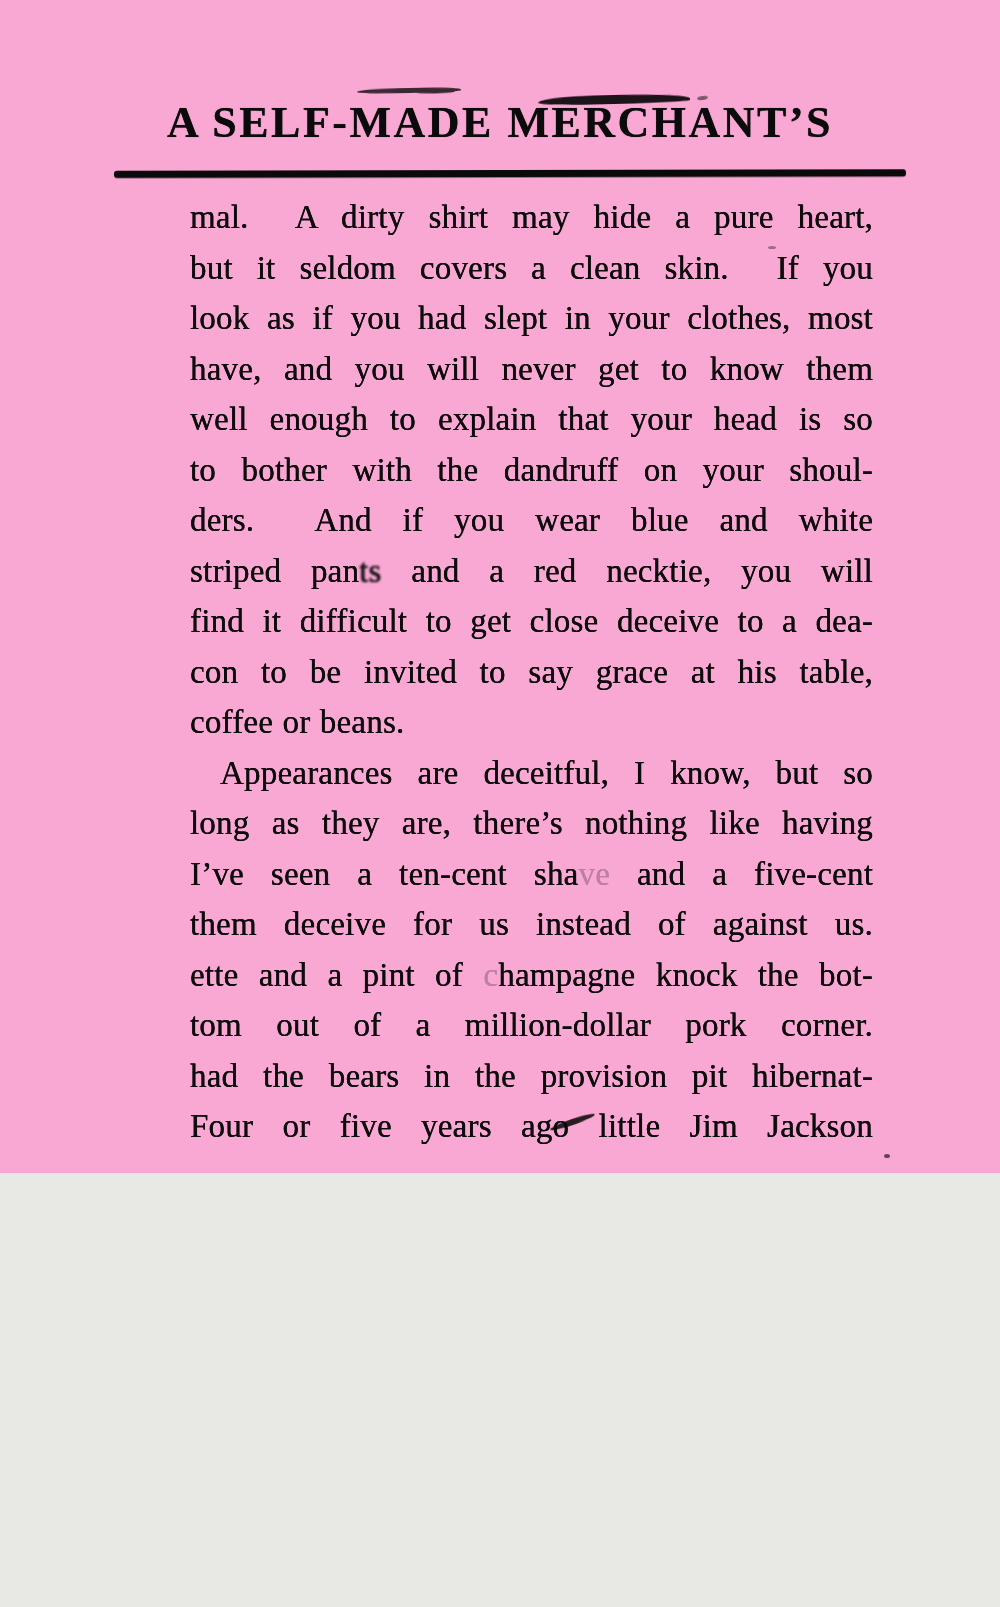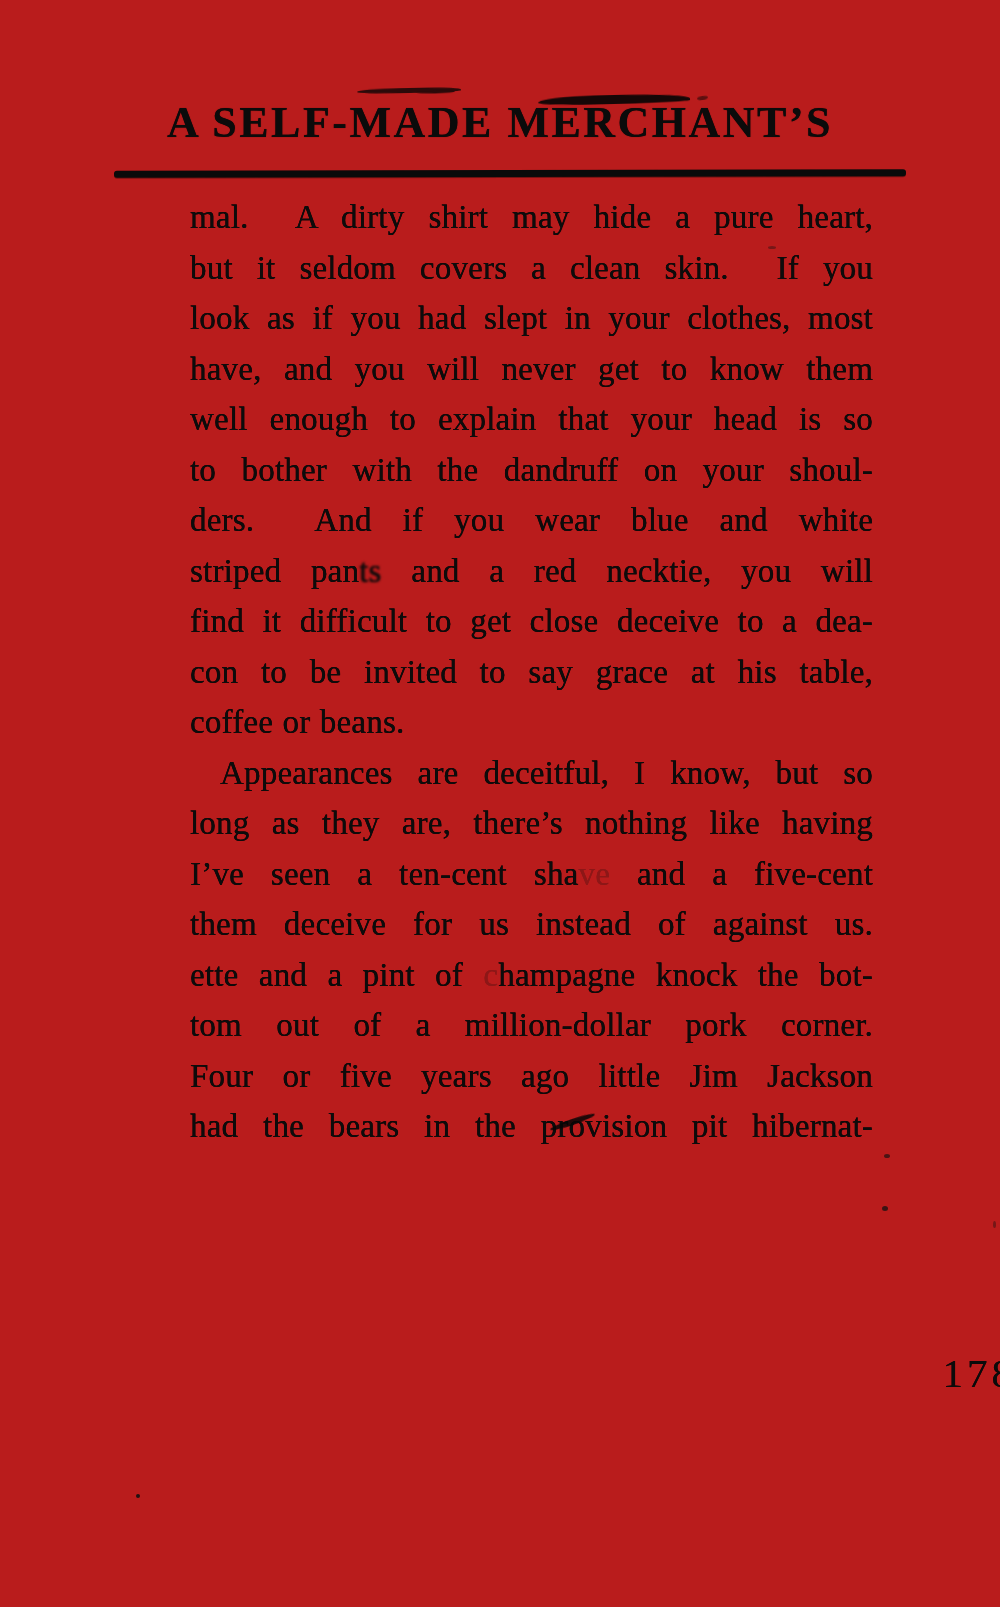--- a/index.html
+++ b/index.html
@@ -1,19 +1,19 @@
 <!DOCTYPE html>
 <html><head>
 <meta charset="utf-8">
 <style>
   html,body{margin:0;padding:0;background:#e8e8e4;}
   .page{
     position:relative;
-    width:1000px;height:1607px;
-    background:#b91c1c;
+    width:1000px;height:1173px;
+    background:#f9a8d4;
     margin:0 auto;
     overflow:hidden;
     font-family:"Liberation Serif", serif;
     color:#0d0d0d;
   }
   
   .smudge{position:absolute;background:#050505;filter:blur(.45px);}
   .smudge-1{left:357px;top:88px;width:104px;height:5px;opacity:.78;
     border-radius:50% 40% 60% 50% / 70% 60% 40% 50%;transform:rotate(-1.2deg);}
   .smudge-1::after{content:"";position:absolute;left:58px;top:3px;width:40px;height:3px;
@@ -104,22 +104,22 @@
       <div class="line"><span>striped pan</span><span class="smear">ts</span><span> and a red necktie, you will</span></div>
       <div class="line"><span>find it difficult to get close deceive to a dea-</span></div>
       <div class="line"><span>con to be invited to say grace at his table,</span></div>
       <div class="line no-justify"><span>coffee or beans.</span></div>
       <div class="line indent"><span>Appearances are deceitful, I know, but so</span></div>
       <div class="line"><span>long as they are, there’s nothing like having</span></div>
       <div class="line"><span>I’ve seen a ten-cent sha</span><span class="fade">ve</span><span> and a five-cent</span></div>
       <div class="line"><span>them deceive for us instead of against us.</span></div>
       <div class="line"><span>ette and a pint of </span><span class="fade">c</span><span>hampagne knock the bot-</span></div>
       <div class="line"><span>tom out of a million-dollar pork corner.</span></div>
+      <div class="line"><span>had the bears in the provision pit hibernat-</span></div>
       <div class="line"><span>Four or five years ago little Jim Jackson</span></div>
-      <div class="line"><span>had the bears in the provision pit hibernat-</span></div>
     </div>
 
   <div class="ink-blot"></div>
 
   <div class="page-number">178</div>
 
   <div class="speck speck-1"></div>
   <div class="speck speck-2"></div>
   <div class="speck speck-3"></div>
   <div class="speck speck-4"></div>

